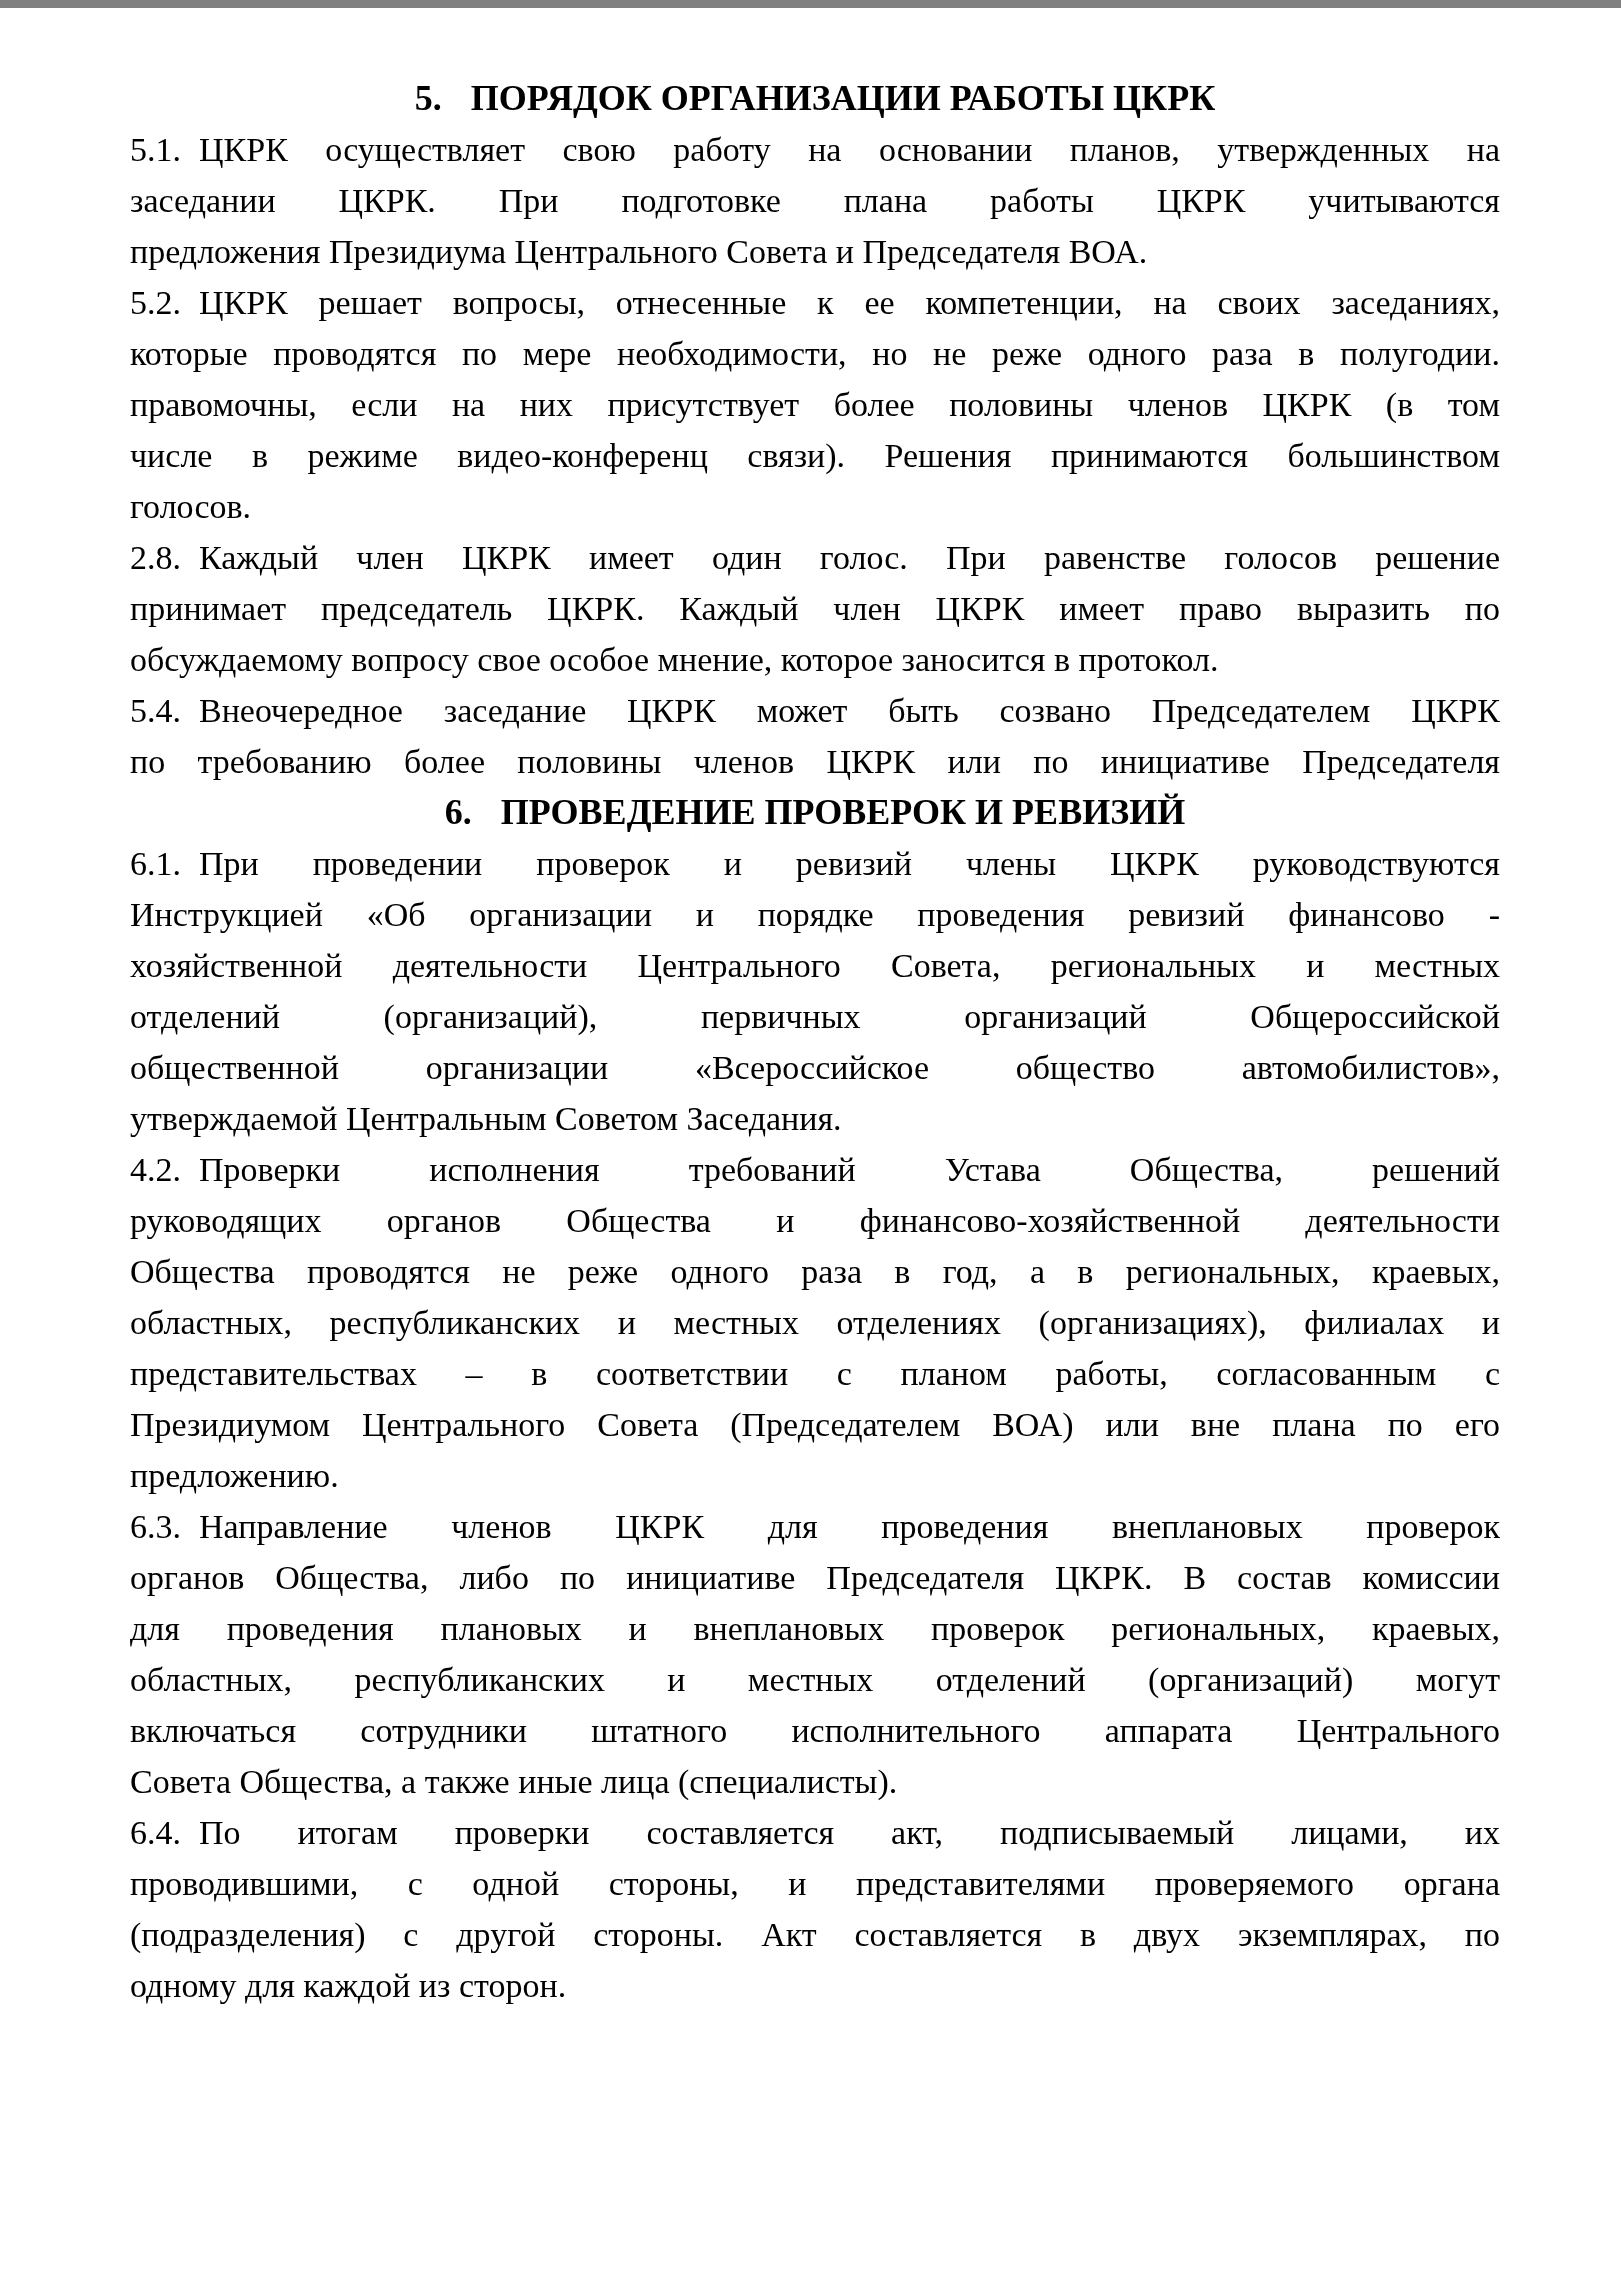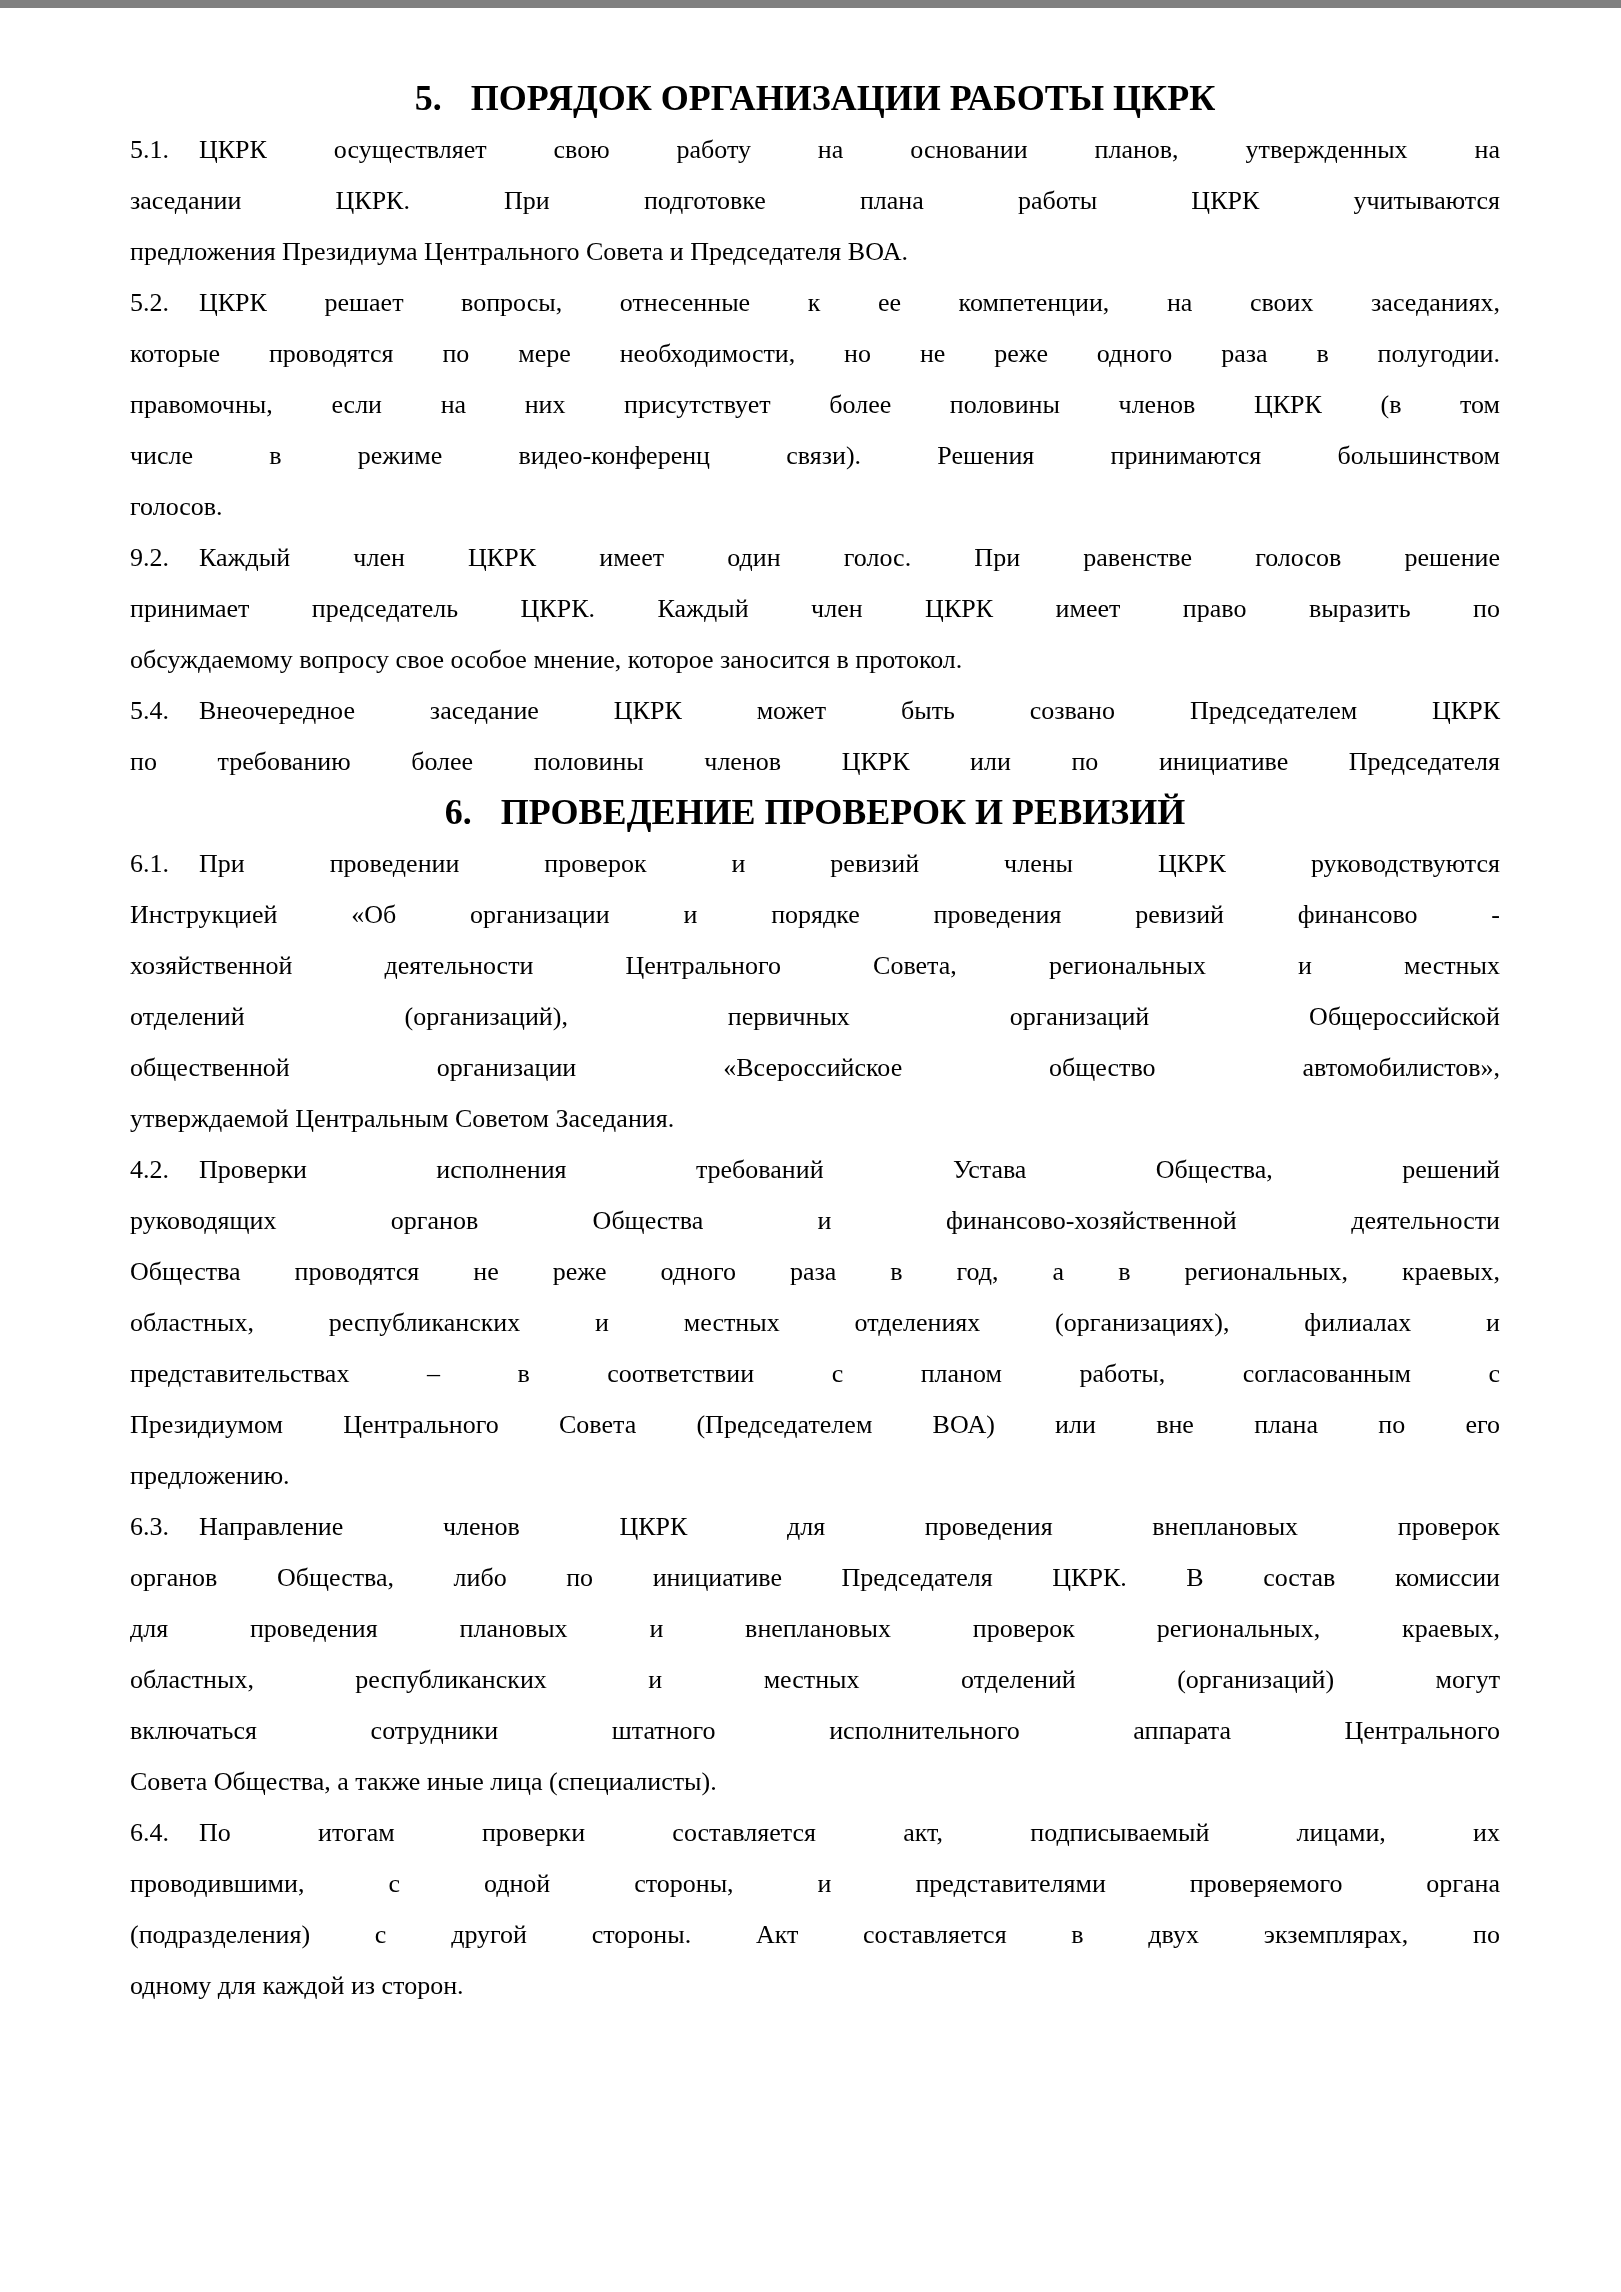--- a/index.html
+++ b/index.html
@@ -17,21 +17,21 @@
     font-family: "Liberation Serif", "DejaVu Serif", serif;
     overflow: hidden;
   }
   .content {
     position: absolute;
     left: 130px;
     top: 65px;
     width: 1370px;
   }
   .line {
-    font-size: 26px;
+    font-size: 34px;
     line-height: 51px;
     text-align: justify;
     text-align-last: justify;
     -moz-text-align-last: justify;
     white-space: normal;
   }
   .line.last {
     text-align-last: left;
     -moz-text-align-last: left;
   }
@@ -58,21 +58,21 @@
   <div class="content" id="content">
       <div class="line heading"><span class="h-num">5.</span><span class="h-title">ПОРЯДОК ОРГАНИЗАЦИИ РАБОТЫ ЦКРК</span></div>
       <div class="line"><span class="p-num">5.1.</span><span class="line-text">ЦКРК осуществляет свою работу на основании планов, утвержденных на</span></div>
       <div class="line"><span class="line-text">заседании ЦКРК. При подготовке плана работы ЦКРК учитываются</span></div>
       <div class="line last"><span class="line-text">предложения Президиума Центрального Совета и Председателя ВОА.</span></div>
       <div class="line"><span class="p-num">5.2.</span><span class="line-text">ЦКРК решает вопросы, отнесенные к ее компетенции, на своих заседаниях,</span></div>
       <div class="line"><span class="line-text">которые проводятся по мере необходимости, но не реже одного раза в полугодии.</span></div>
       <div class="line"><span class="line-text">правомочны, если на них присутствует более половины членов ЦКРК (в том</span></div>
       <div class="line"><span class="line-text">числе в режиме видео-конференц связи). Решения принимаются большинством</span></div>
       <div class="line last"><span class="line-text">голосов.</span></div>
-      <div class="line"><span class="p-num">9.2.</span><span class="line-text">Каждый член ЦКРК имеет один голос. При равенстве голосов решение</span></div>
+      <div class="line"><span class="p-num">2.8.</span><span class="line-text">Каждый член ЦКРК имеет один голос. При равенстве голосов решение</span></div>
       <div class="line"><span class="line-text">принимает председатель ЦКРК. Каждый член ЦКРК имеет право выразить по</span></div>
       <div class="line last"><span class="line-text">обсуждаемому вопросу свое особое мнение, которое заносится в протокол.</span></div>
       <div class="line"><span class="p-num">5.4.</span><span class="line-text">Внеочередное заседание ЦКРК может быть созвано Председателем ЦКРК</span></div>
       <div class="line"><span class="line-text">по требованию более половины членов ЦКРК или по инициативе Председателя</span></div>
       <div class="line heading"><span class="h-num">6.</span><span class="h-title">ПРОВЕДЕНИЕ ПРОВЕРОК И РЕВИЗИЙ</span></div>
       <div class="line"><span class="p-num">6.1.</span><span class="line-text">При проведении проверок и ревизий члены ЦКРК руководствуются</span></div>
       <div class="line"><span class="line-text">Инструкцией «Об организации и порядке проведения ревизий финансово -</span></div>
       <div class="line"><span class="line-text">хозяйственной деятельности Центрального Совета, региональных и местных</span></div>
       <div class="line"><span class="line-text">отделений (организаций), первичных организаций Общероссийской</span></div>
       <div class="line"><span class="line-text">общественной организации «Всероссийское общество автомобилистов»,</span></div>

